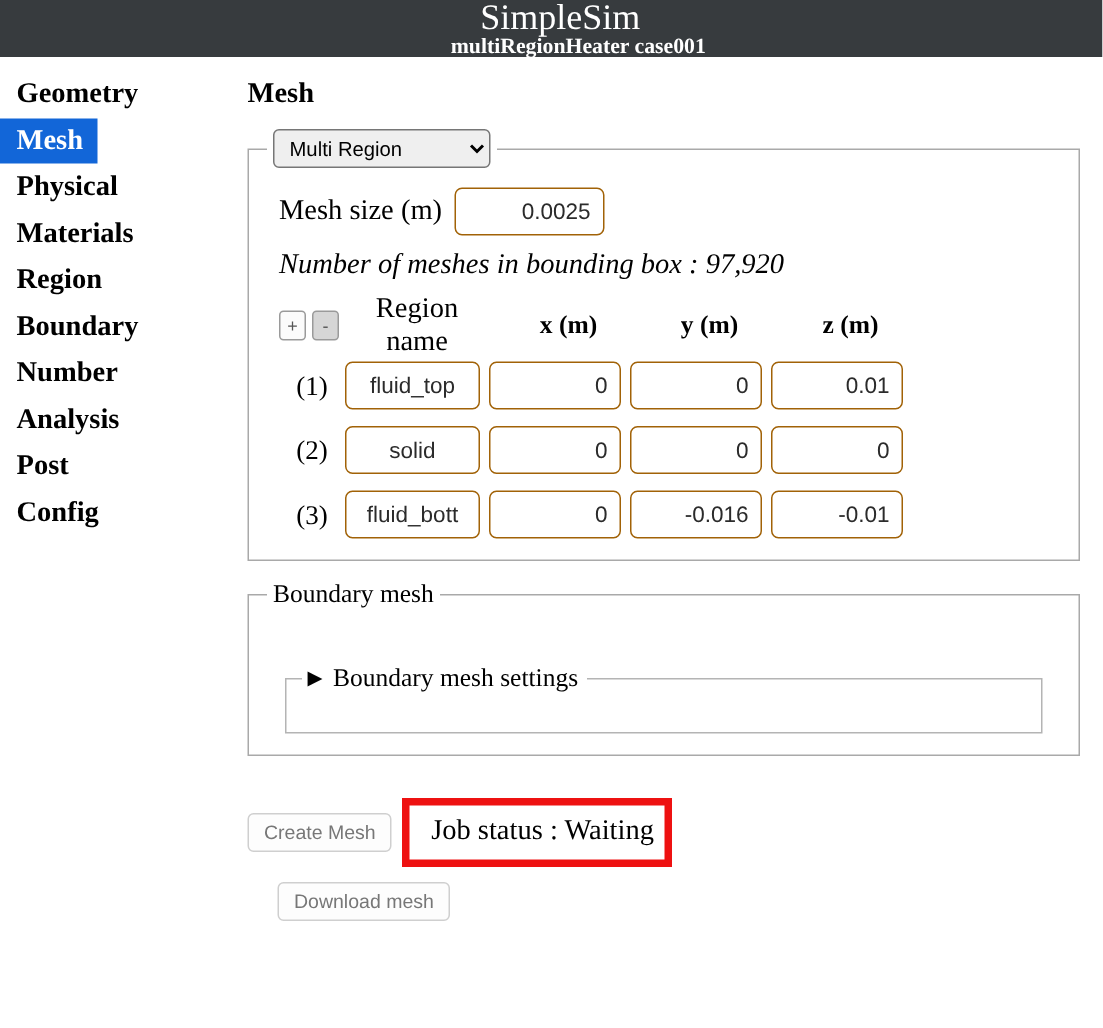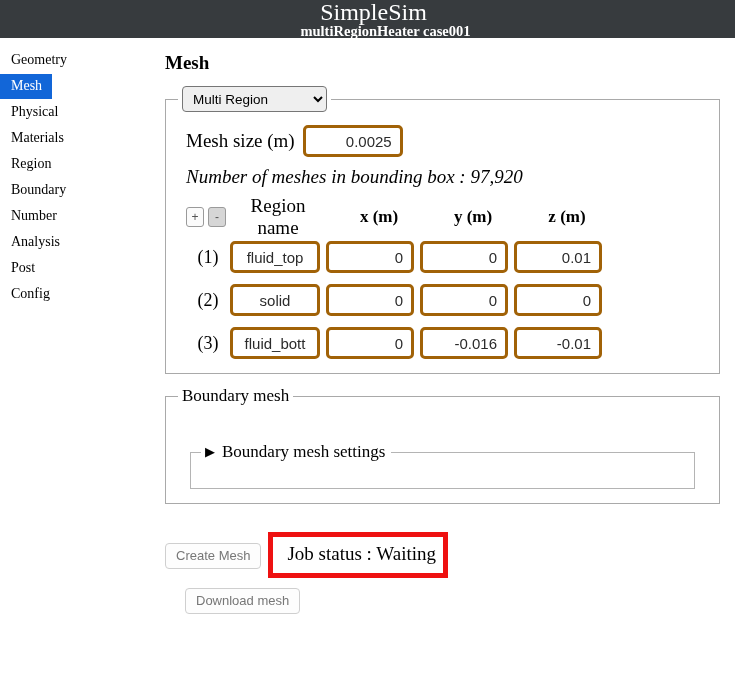--- a/index.html
+++ b/index.html
@@ -50,28 +50,29 @@
   }
 
   
   .sidebar {
     width: 160px;
     flex: 0 0 160px;
     padding-top: 10px;
     box-sizing: border-box;
   }
   .nav-item {
-    font-size: 14px;
+    font-size: 19px;
     line-height: 1;
     padding: 5px 10px 6px 11px;
     margin: 0 0 1px 0;
     display: inline-block;
     color: #000000;
     cursor: pointer;
     white-space: nowrap;
+    font-weight: bold;
   }
   .nav-row { display: block; }
   .nav-item.active {
     background: #1266d8;
     color: #ffffff;
   }
 
   
   .main {
     flex: 1 1 auto;
@@ -113,21 +114,21 @@
     align-items: center;
     margin: 9px 0 0 8px;
   }
   .mesh-size-label {
     font-size: 19px;
     margin-right: 8px;
   }
   input.txt {
     font-family: "Liberation Sans", "DejaVu Sans", sans-serif;
     font-size: 15px;
-    border: 3px solid #a16207;
+    border: 1px solid #a16207;
     border-radius: 5px;
     background: #ffffff;
     color: #2b2b2b;
     text-align: right;
     padding: 0 8px;
     box-sizing: border-box;
     height: 32px;
     outline: none;
   }
   input.mesh-size { width: 100px; }

